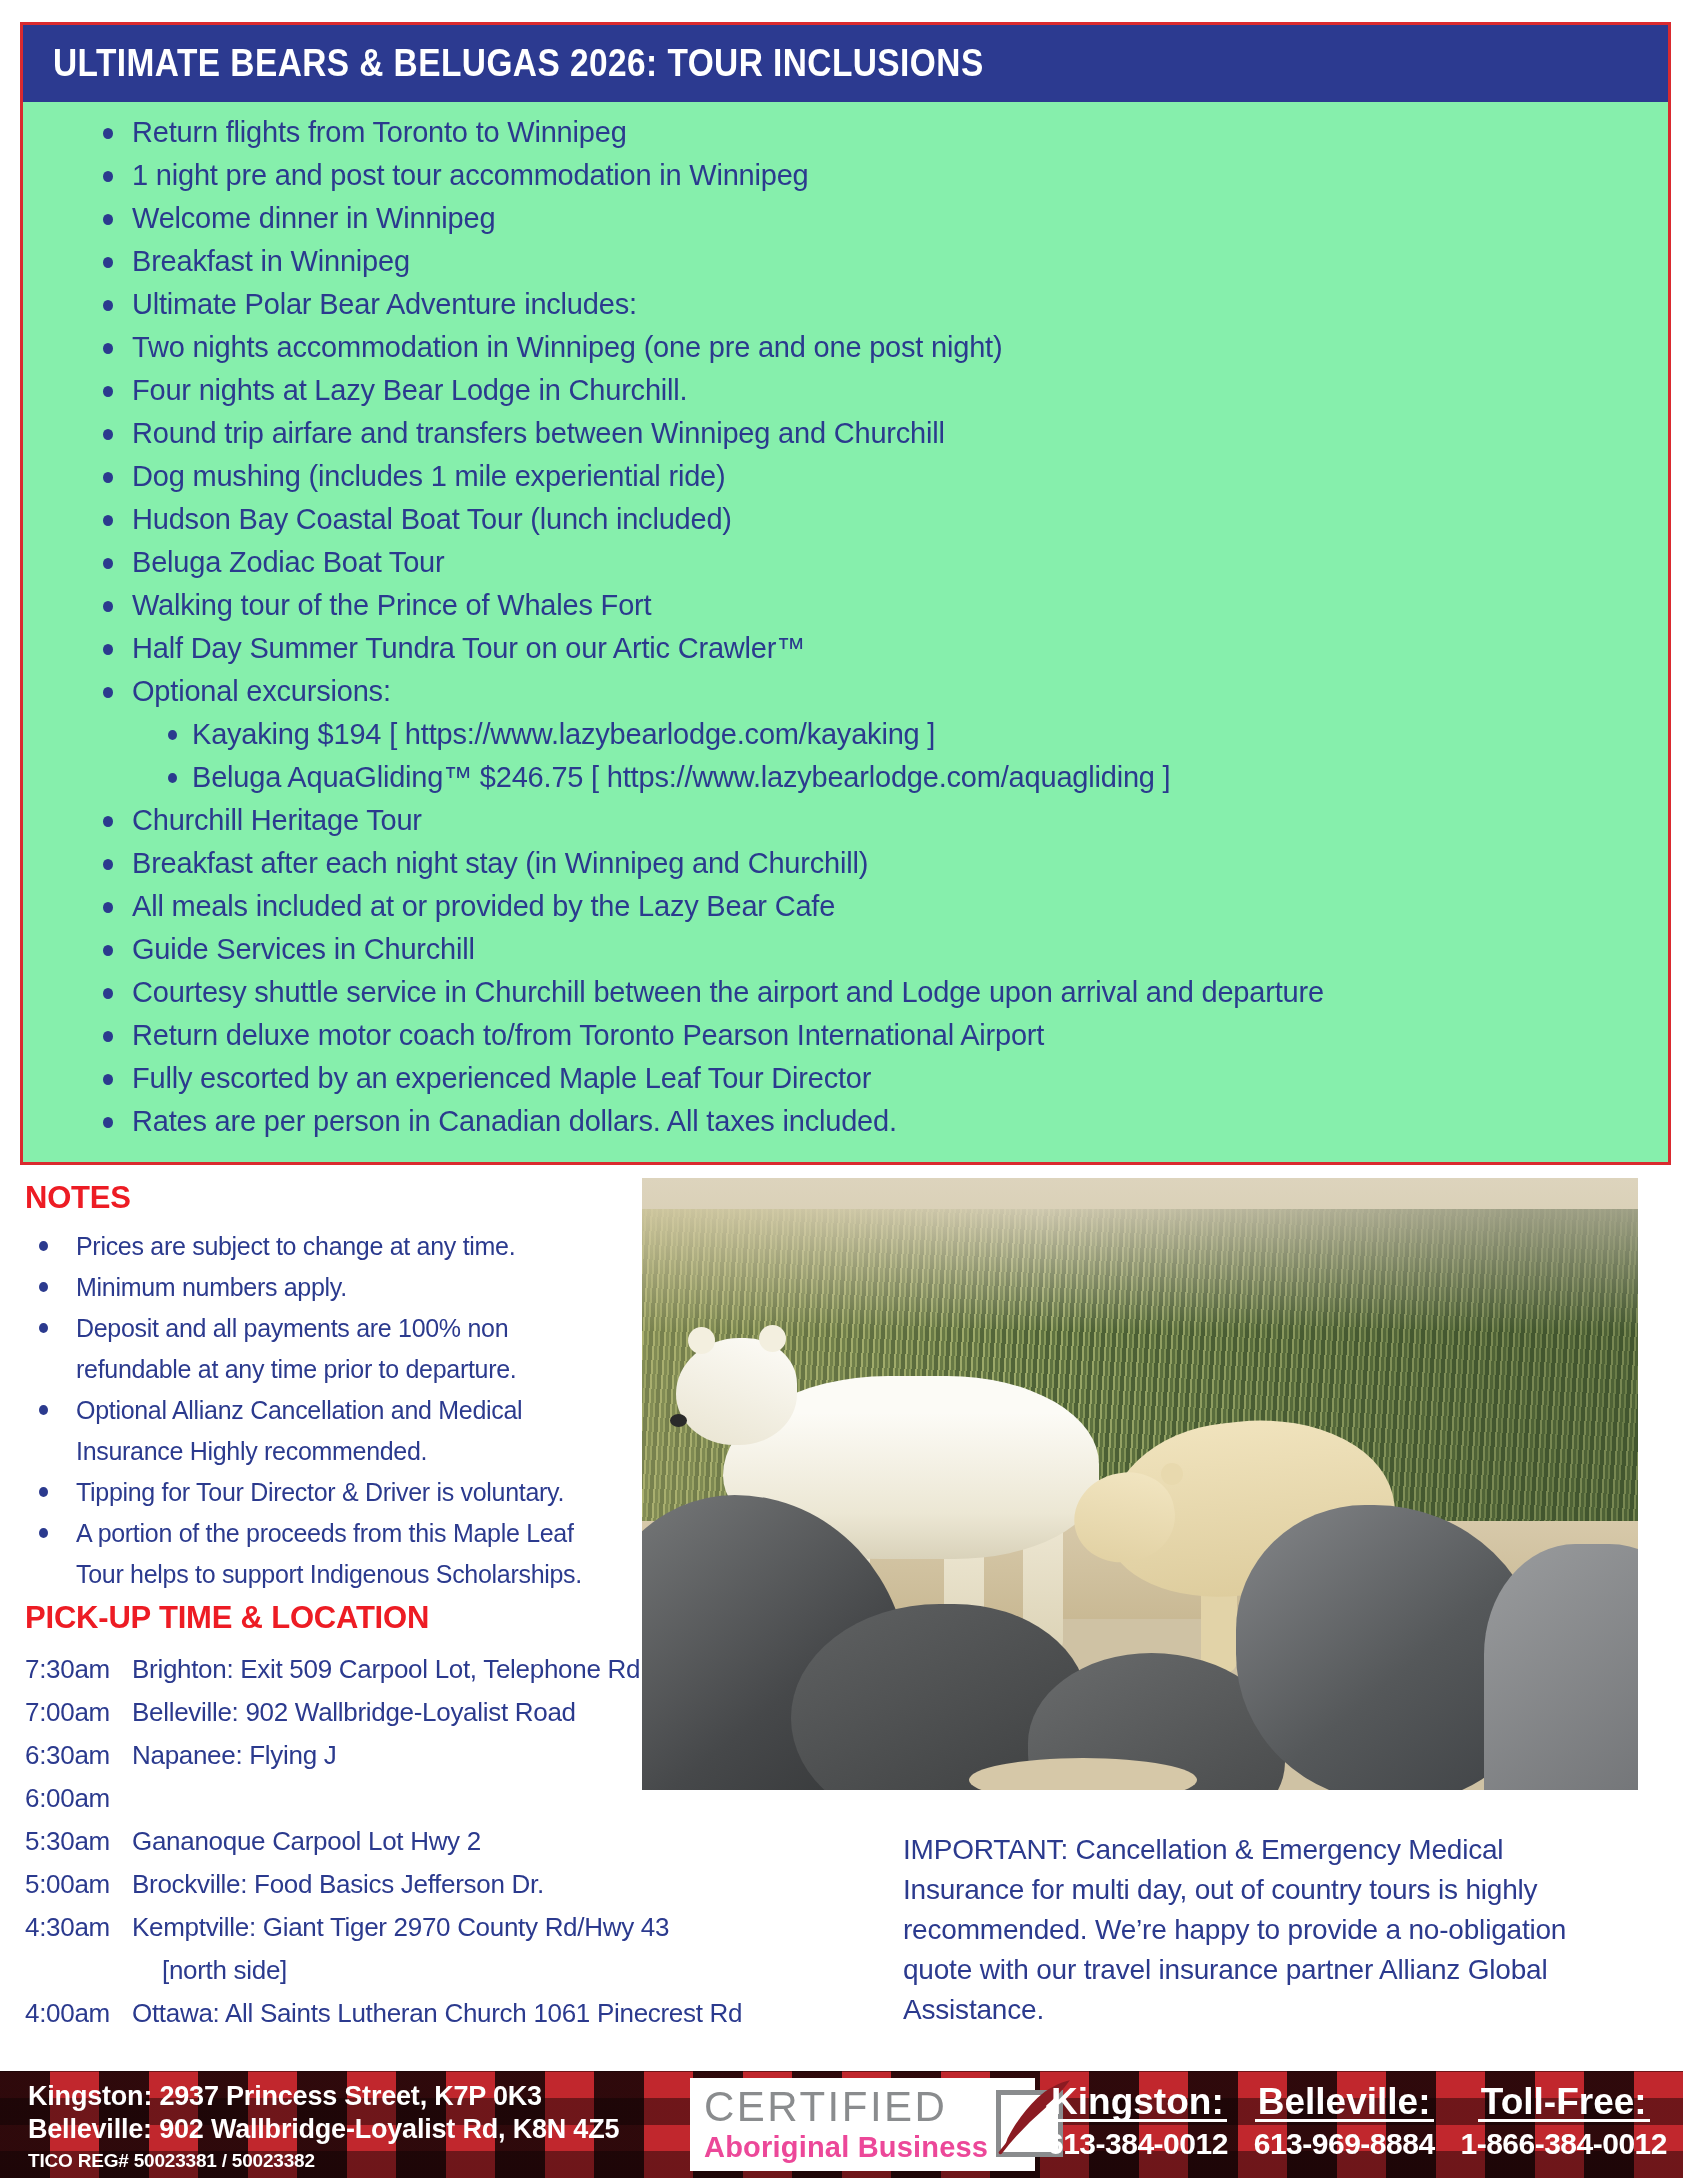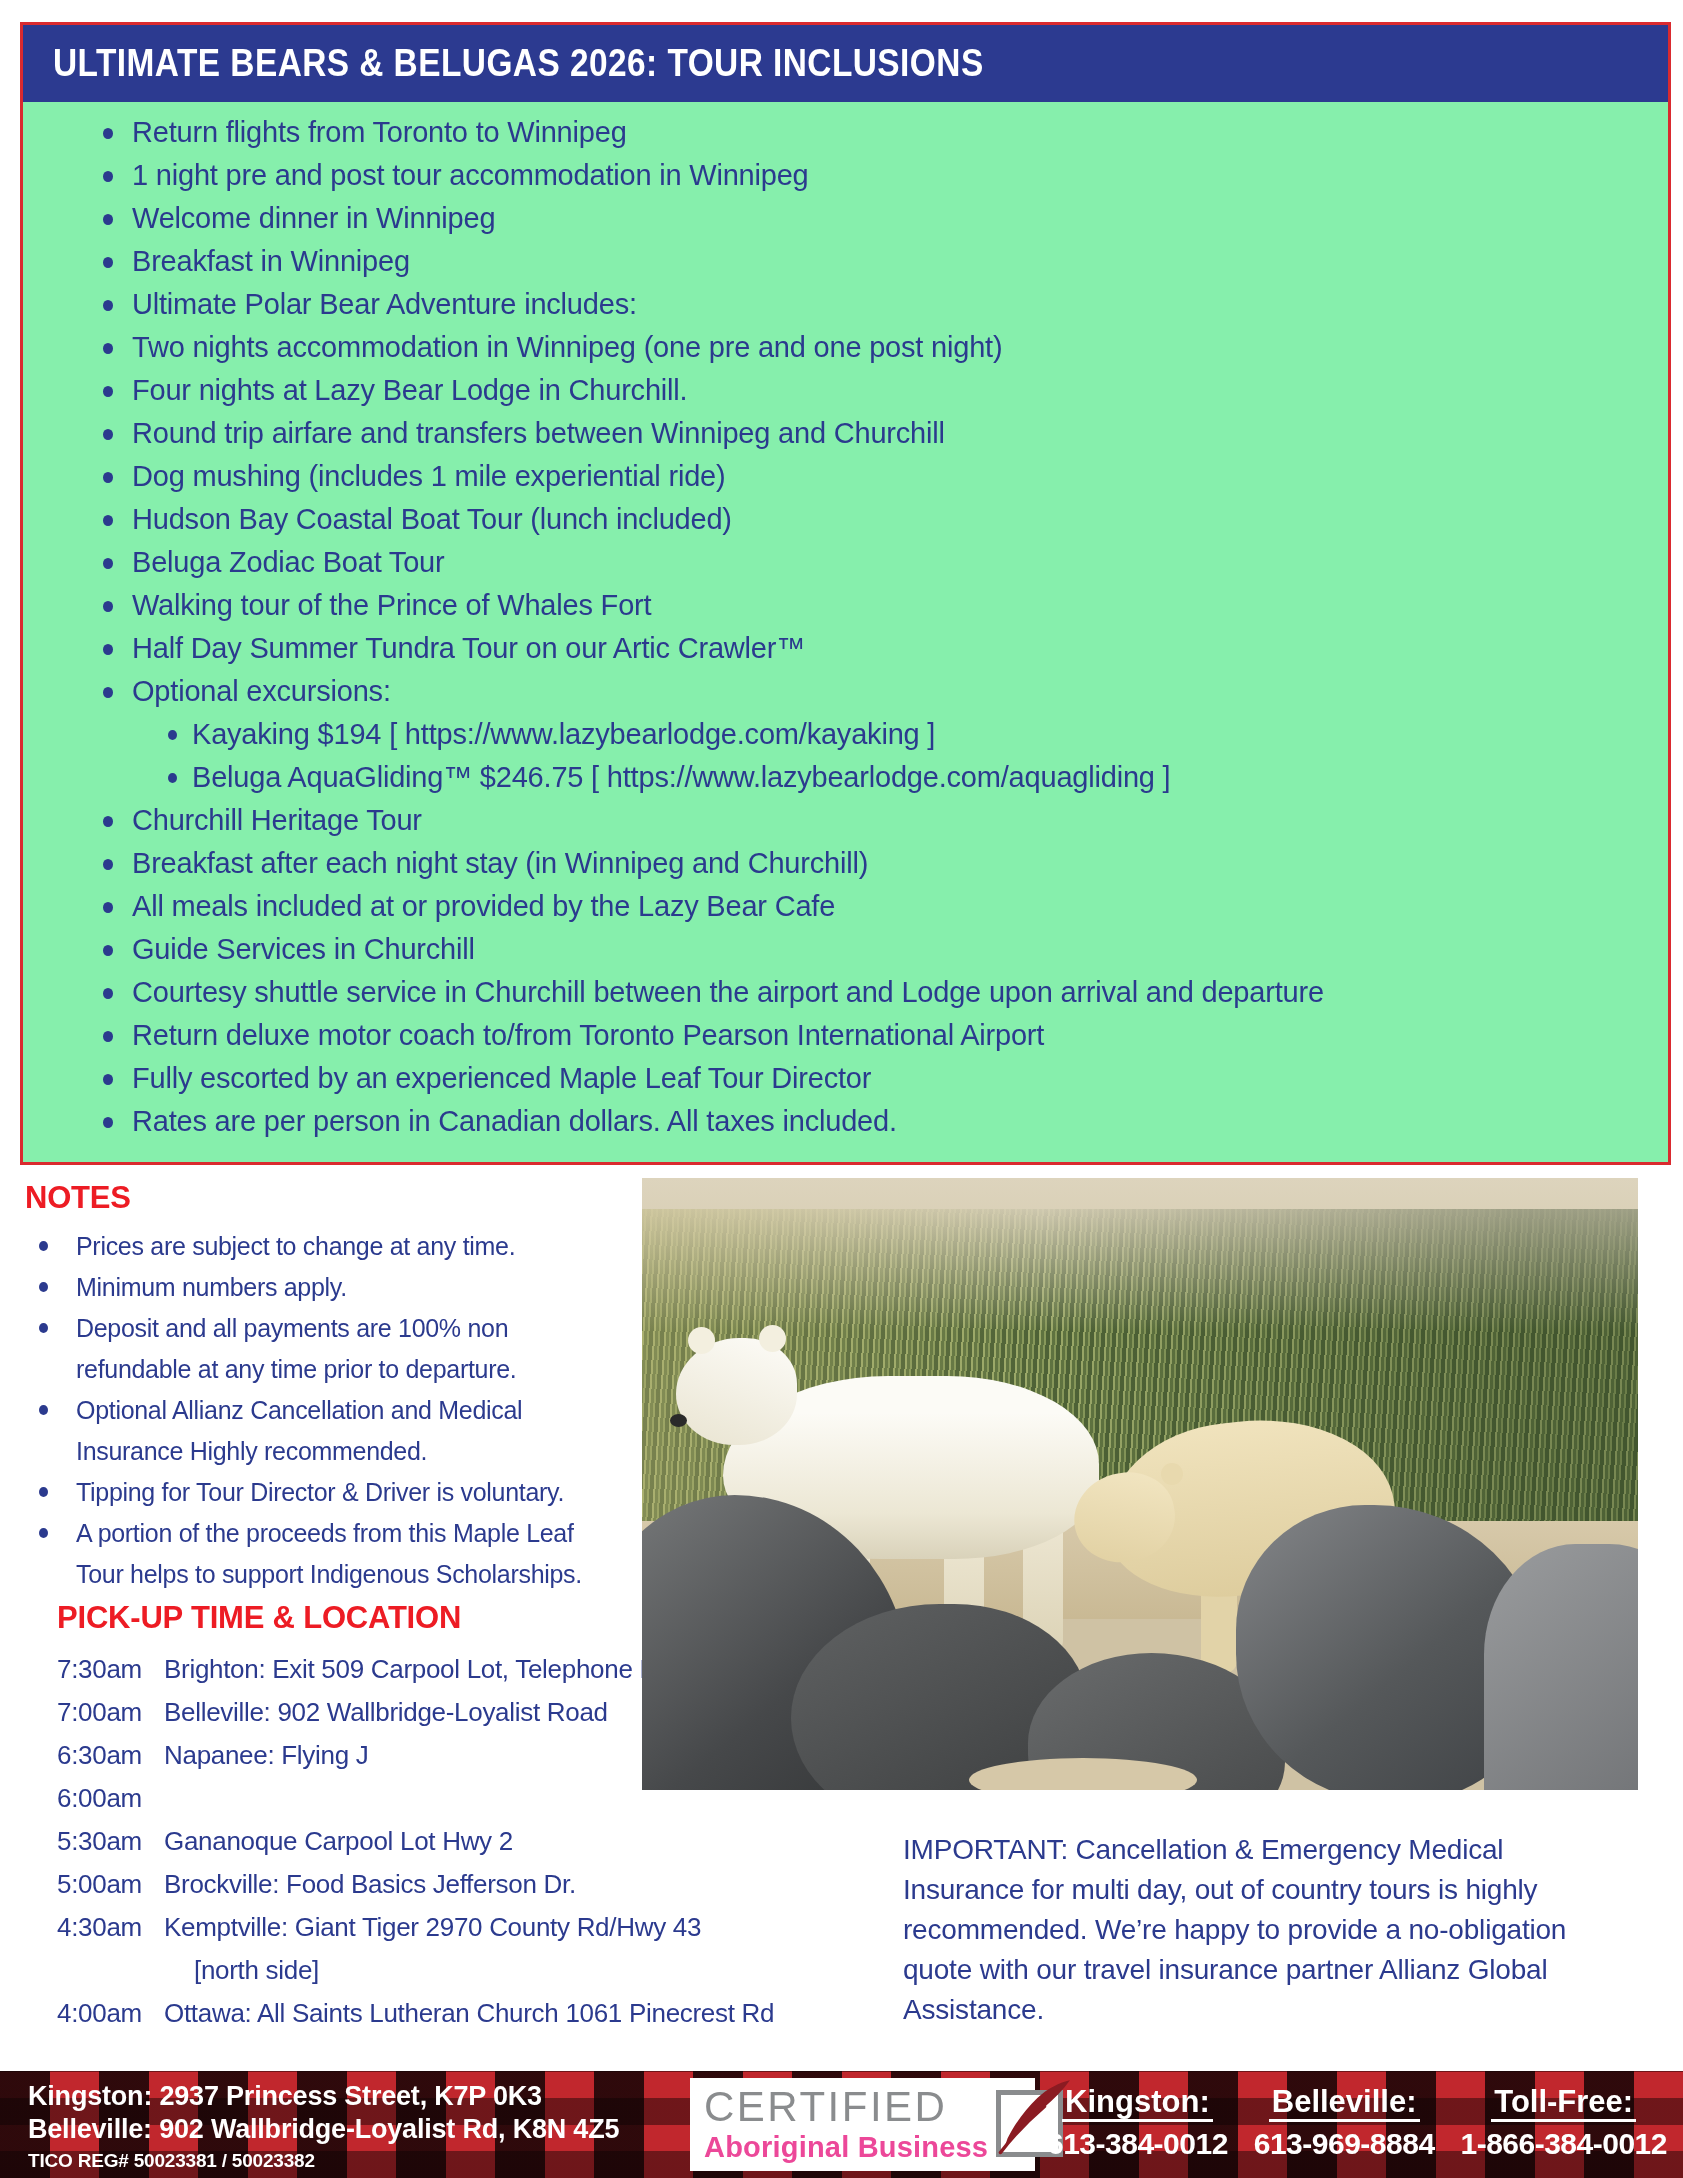--- a/index.html
+++ b/index.html
@@ -25,21 +25,21 @@
 
   
   .notes{position:absolute;left:25px;top:1180px;width:594px;}
   ul.note-list{list-style:none;margin:10px 0 0 0;padding:0;}
   li.note{position:relative;padding-left:51px;font-size:25px;line-height:41px;
           color:#2b3a8e;letter-spacing:-0.3px;}
   li.note::before{content:"";position:absolute;left:14px;top:15px;width:9px;height:10px;
                   border-radius:50%;background:#2b3a8e;}
 
   
-  .pickup{position:absolute;left:25px;top:1600px;width:619px;margin-left:32px;}
+  .pickup{position:absolute;left:25px;top:1600px;width:619px;}
   .pu-rows{margin-top:12px;}
   .pu-row{display:flex;font-size:26px;line-height:43px;color:#2b3a8e;
           letter-spacing:-0.3px;white-space:nowrap;}
   .pu-time{flex:0 0 95px;}
   .pu-loc{padding-left:12px;}
   .pu-row.cont .pu-loc{padding-left:42px;}
 
   
   .photo{position:absolute;left:642px;top:1178px;width:996px;height:612px;
          overflow:hidden;background:#cfc2a4;}
@@ -104,21 +104,21 @@
         display:flex;align-items:flex-start;padding:6px 8px 0 14px;box-sizing:border-box;gap:8px;}
   .logo-left{display:flex;flex-direction:column;}
   .cert{color:#8a8c8e;font-size:42px;line-height:46px;letter-spacing:2.5px;font-weight:400;white-space:nowrap;}
   .ab{color:#ec4899;font-size:29px;line-height:34px;font-weight:700;white-space:nowrap;letter-spacing:0.2px;}
   .sq-wrap{position:relative;width:69px;height:69px;flex:0 0 auto;margin-top:2px;}
   .sq{position:absolute;left:0;top:4px;width:57px;height:57px;border:5px solid #8a8c8e;background:#fff;}
   .feather-svg{position:absolute;left:-4px;top:-10px;width:85px;height:85px;overflow:visible;}
   .phones{position:absolute;left:1047px;right:16px;top:16px;display:flex;
           justify-content:space-between;color:#fff;text-align:center;}
   .ph-col{display:flex;flex-direction:column;align-items:center;}
-  .ph-label{font-weight:700;font-size:31px;line-height:30px;border-bottom:3px solid #fff;
+  .ph-label{font-weight:700;font-size:37px;line-height:30px;border-bottom:3px solid #fff;
             padding:0 3px 2px;white-space:nowrap;}
   .ph-num{font-weight:700;font-size:30px;margin-top:5px;letter-spacing:-0.5px;white-space:nowrap;}
 </style>
 </head>
 <body>
 
 <div class="page">
 
   <div class="box">
     <div class="titlebar">

